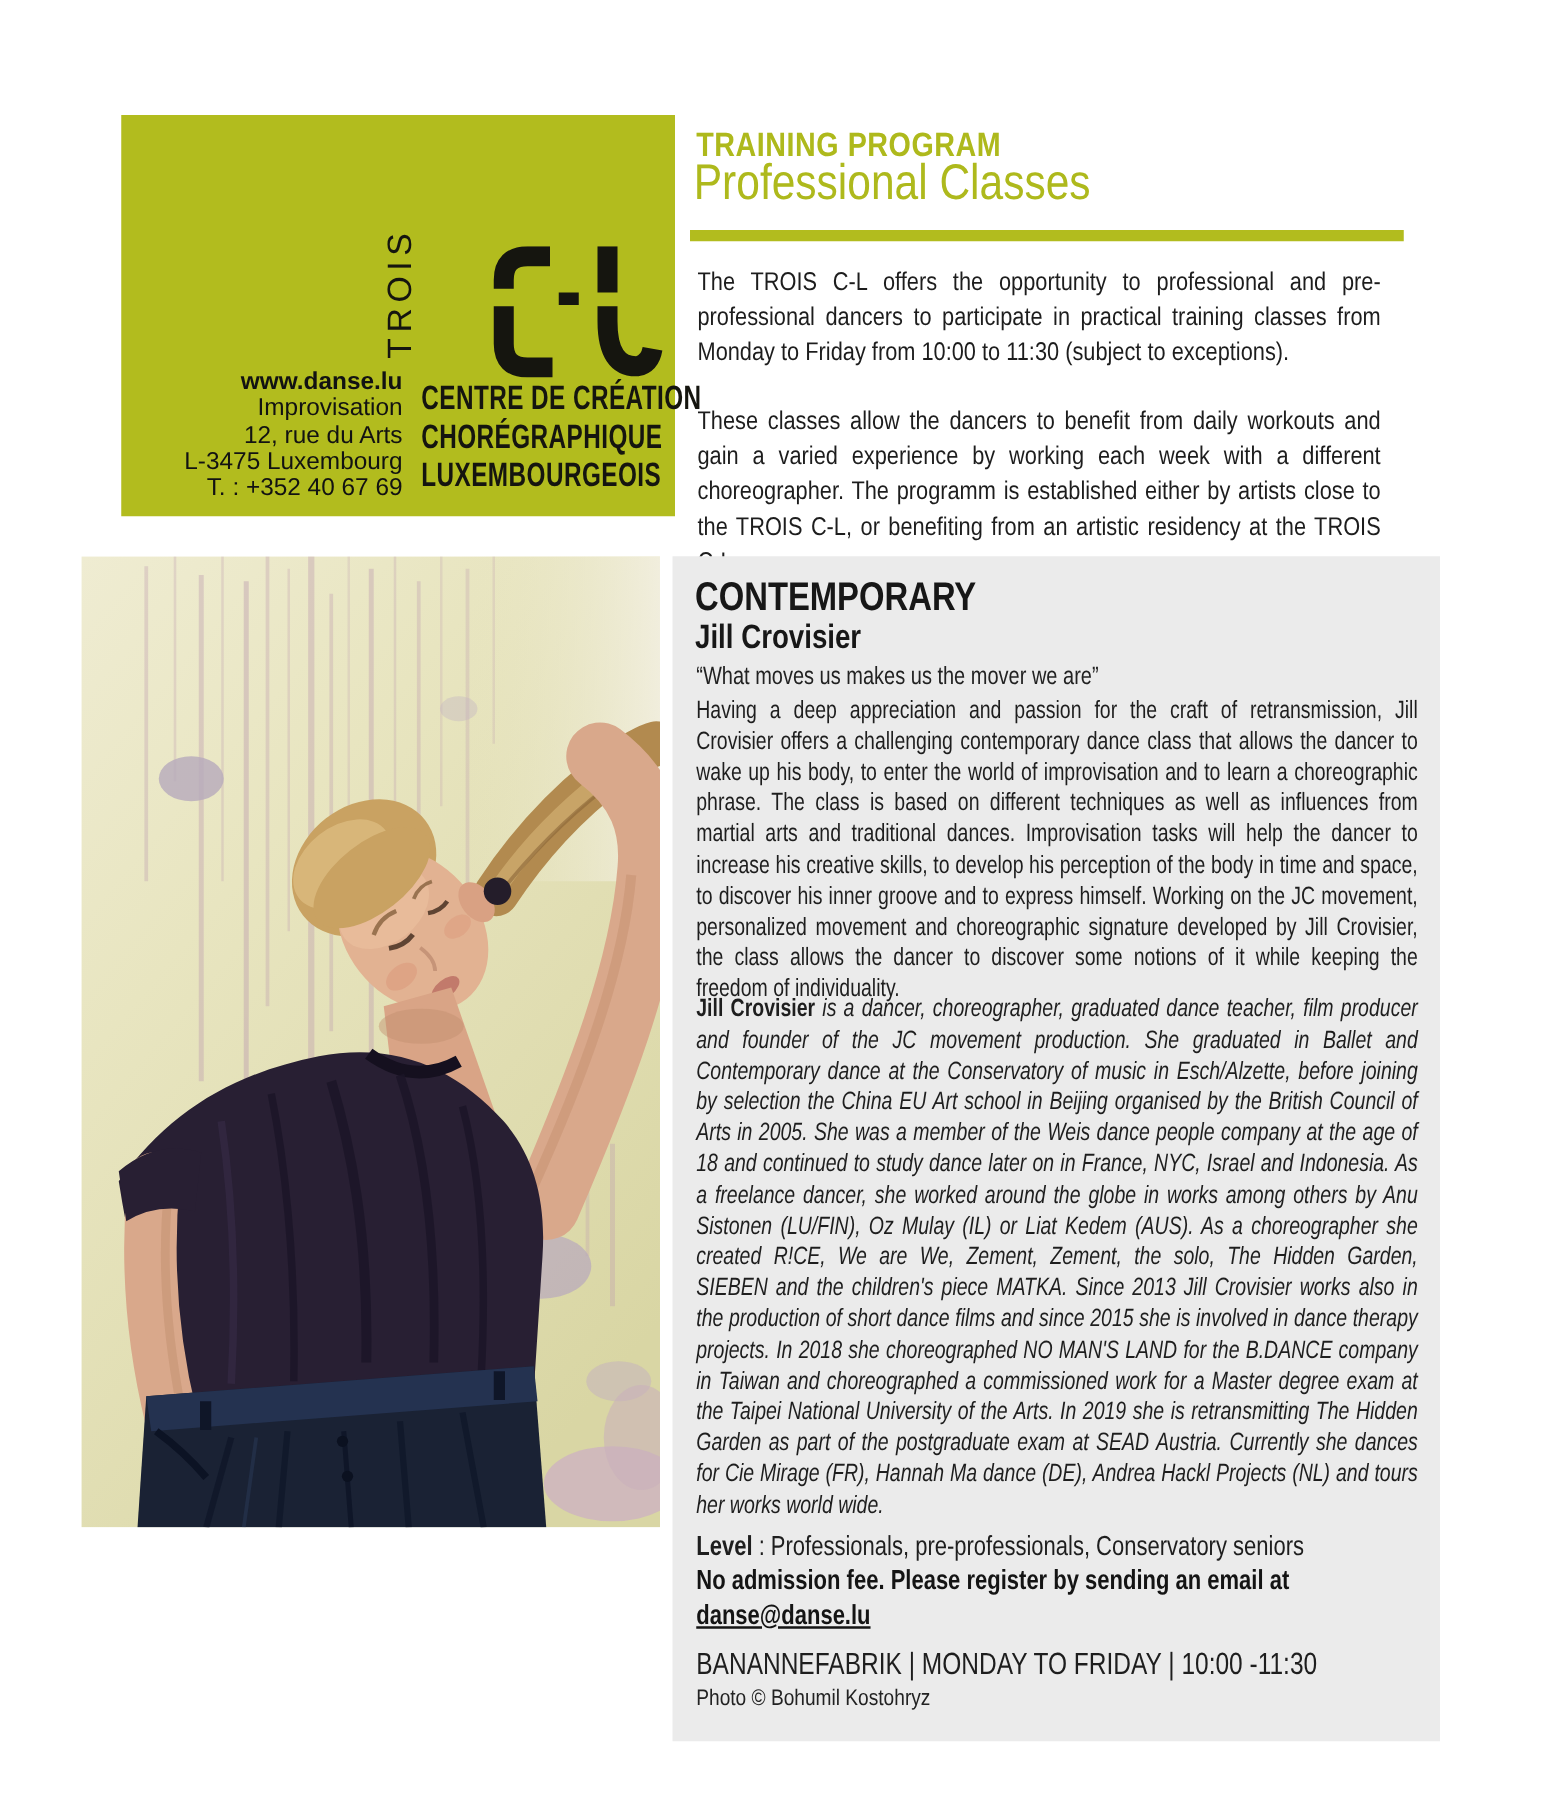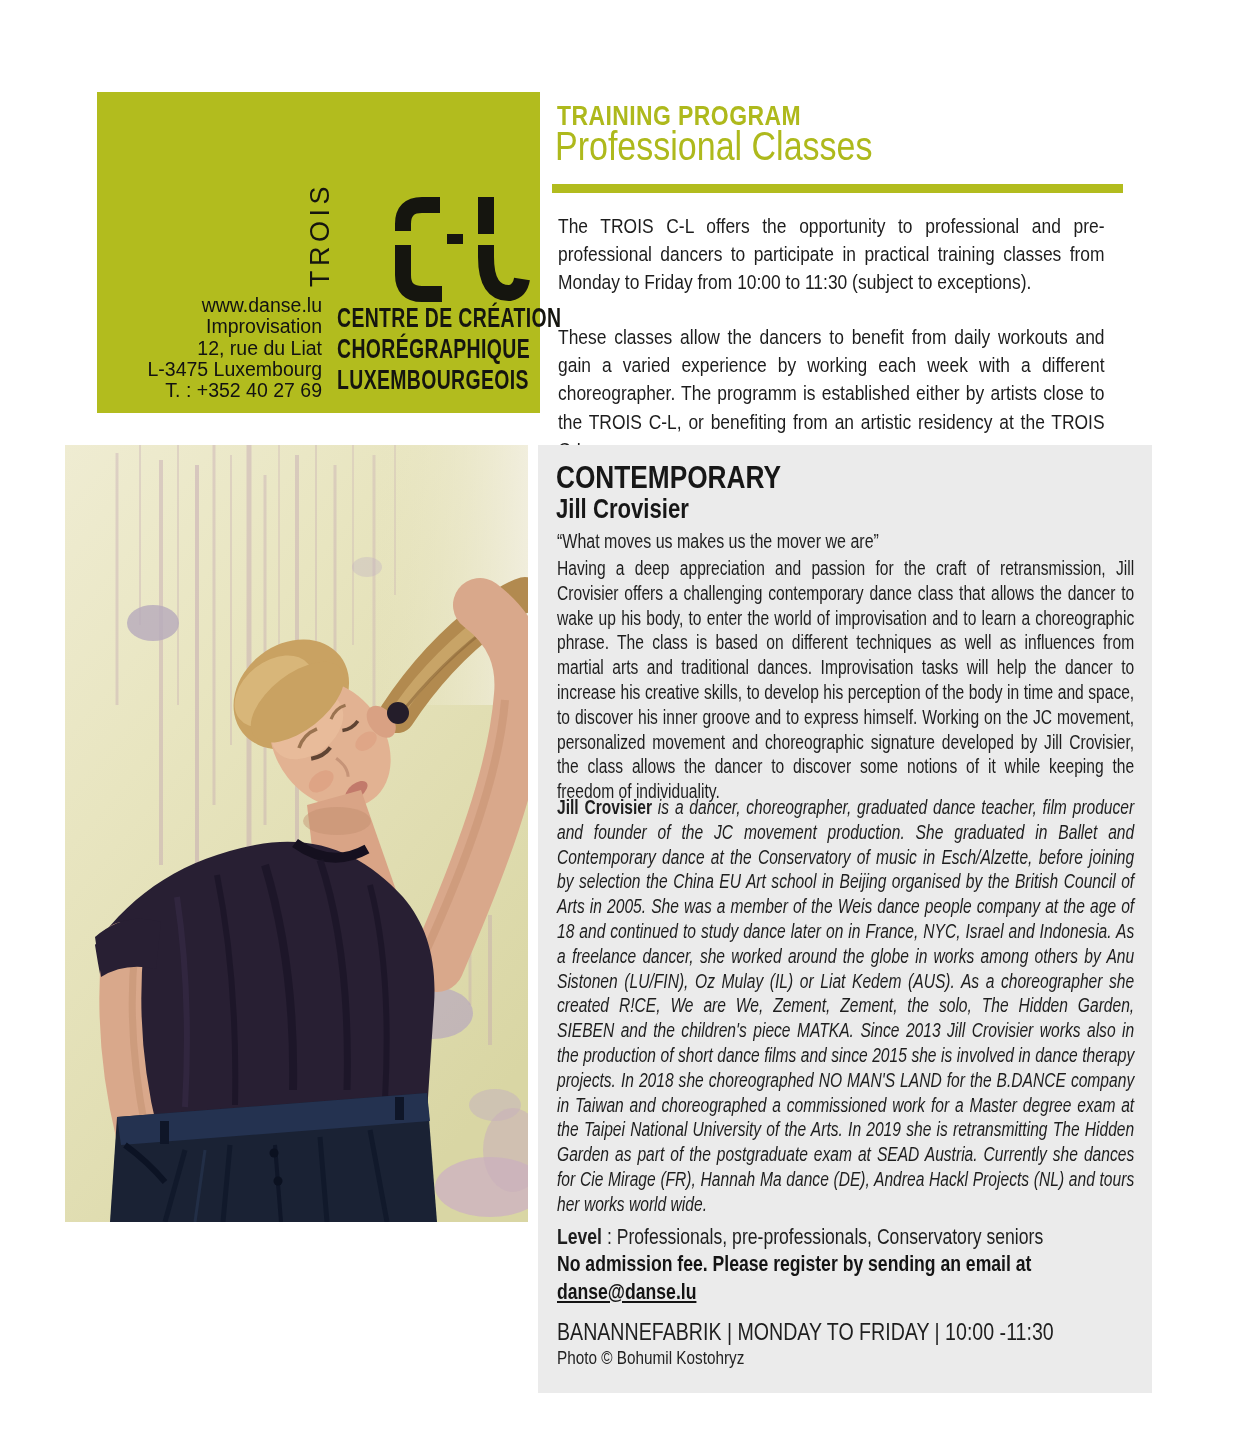--- a/index.html
+++ b/index.html
@@ -3,21 +3,21 @@
 <meta charset="utf-8">
 <style>
   html,body{margin:0;padding:0;background:#ffffff;}
   body{width:1240px;height:1453px;position:relative;overflow:hidden;
        font-family:"Liberation Sans",sans-serif;color:#1c1c1c;}
   .abs{position:absolute;}
 
   
   .brand-box{left:97px;top:92px;width:443px;height:321px;background:#b2bc1e;}
   .contact{right:218px;top:203px;text-align:right;font-size:19.5px;line-height:21.3px;color:#121212;white-space:nowrap;}
-  .contact .site{font-weight:normal;}
+  .contact .site{font-weight:bold;}
   .trois-vert{left:240px;top:163px;width:101px;height:32px;transform:rotate(-90deg);
               transform-origin:bottom left;font-size:27px;letter-spacing:4.5px;color:#15150f;}
   .cl-glyph{left:295px;top:105px;}
   .logo-sub{left:240px;top:211px;width:265px;transform:scaleX(0.72);transform-origin:0 0;
             font-weight:bold;font-size:27px;line-height:31px;letter-spacing:0.5px;color:#15150f;white-space:nowrap;}
 
   
   .kicker{left:557px;top:101px;font-size:27px;font-weight:bold;color:#aeb91c;
           transform:scaleX(0.85);transform-origin:0 0;letter-spacing:0.5px;white-space:nowrap;}
   .title{left:555px;top:124px;font-size:40px;font-weight:400;color:#aeb91c;
@@ -51,23 +51,23 @@
 </style>
 </head>
 <body>
 
 <div class="page">
 
   <div class="abs brand-box">
     <div class="abs contact">
       <div class="site">www.danse.lu</div>
       <div>Improvisation</div>
-      <div>12, rue du Liat</div>
+      <div>12, rue du Arts</div>
       <div>L-3475 Luxembourg</div>
-      <div>T. : +352 40 27 69</div>
+      <div>T. : +352 40 67 69</div>
     </div>
     <div class="abs trois-vert">TROIS</div>
     <svg class="abs cl-glyph" width="140" height="105" viewBox="0 0 140 105">
       <g stroke="#15150f" stroke-width="16" fill="none">
         <path d="M 48,8 H 30 Q 11,8 11,27 V 34"></path>
         <path d="M 11,48 V 78 Q 11,97 30,97 H 50"></path>
         <path d="M 94,0 V 37"></path>
         <path d="M 94,48 V 60 Q 94,97 118,96 Q 128,94 130,82"></path>
       </g>
       <rect x="55" y="37" width="16" height="10" fill="#15150f"></rect>

